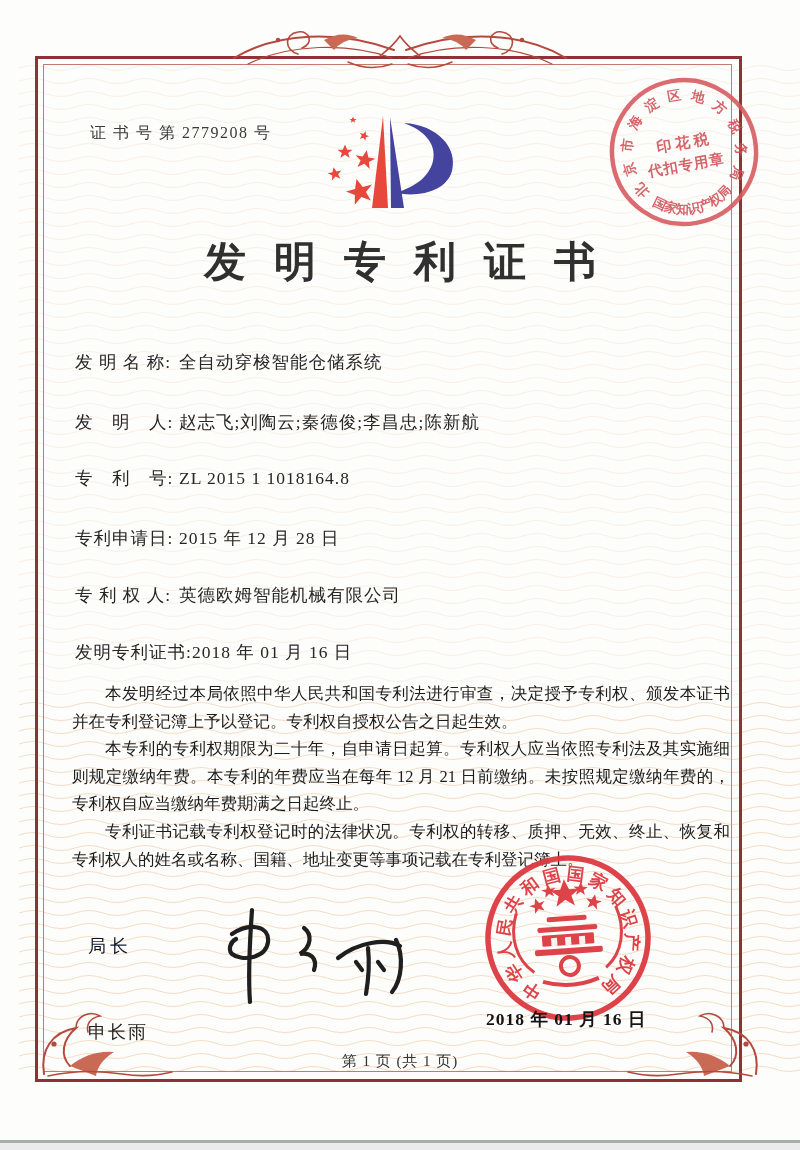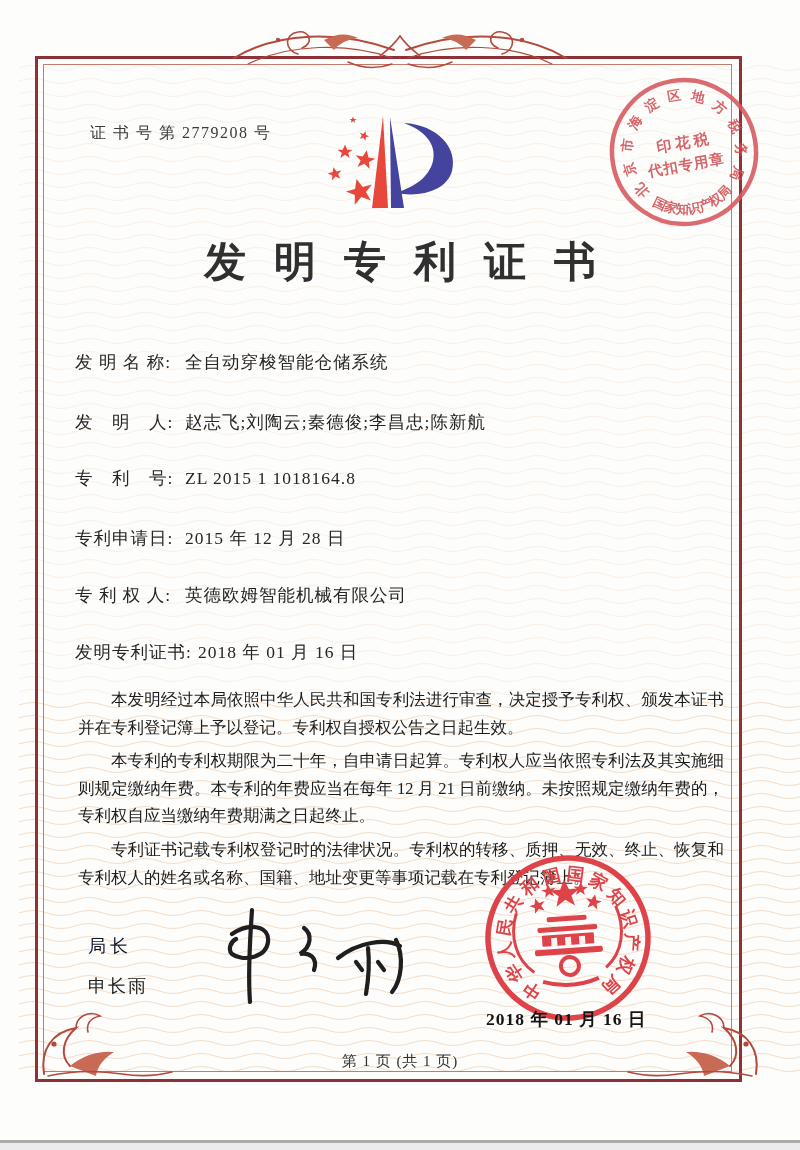--- a/index.html
+++ b/index.html
@@ -8,26 +8,26 @@
   .abs{position:absolute;}
   .frame{position:absolute;left:35px;top:56px;width:701px;height:1020px;
          border:3px solid #8e3237;}
   .frame-inner{position:absolute;left:43px;top:64px;width:687px;height:1006px;
          border:1px solid #c27b6d;}
   .cert-no{position:absolute;left:74px;top:123px;font-size:16px;letter-spacing:1.5px;color:#3a3a3a;margin-left:16px;}
   .title{position:absolute;left:0;top:234px;width:100%;text-align:center;
          font-size:42px;font-weight:600;letter-spacing:28px;text-indent:28px;color:#303030;}
   .field{position:absolute;left:75px;font-size:17.5px;letter-spacing:1px;color:#262626;white-space:nowrap;}
   .field .lbl{display:inline-block;min-width:104px;}
-  .field .val{margin-left:6px;}
+  .field .val{}
   .bodytext{position:absolute;left:72px;top:680px;width:658px;font-size:16.5px;
             line-height:27.6px;text-align:justify;color:#1c1c1c;}
-  .bodytext p{margin:6px;text-indent:2em;}
+  .bodytext p{margin:0;text-indent:2em;}
   .officer-title{position:absolute;left:88px;top:934px;font-size:18px;letter-spacing:4px;color:#0f172a;}
-  .officer-name{position:absolute;left:88px;top:974px;font-size:18px;letter-spacing:2px;color:#222;}
+  .officer-name{position:absolute;left:88px;top:1020px;font-size:18px;letter-spacing:2px;color:#222;}
   .seal-date{position:absolute;left:486px;top:1007px;font-size:17.5px;font-weight:600;
              letter-spacing:1px;color:#141414;}
   .footer{position:absolute;left:0;top:1052px;width:100%;text-align:center;
           font-size:15px;letter-spacing:1px;color:#333;}
   .scan-edge{position:absolute;left:0;top:1140px;width:100%;height:3px;background:#a9abad;}
   .scan-edge2{position:absolute;left:0;top:1143px;width:100%;height:7px;background:#ebebed;}
   svg{overflow:visible;}
 </style>
 </head>
 <body>

